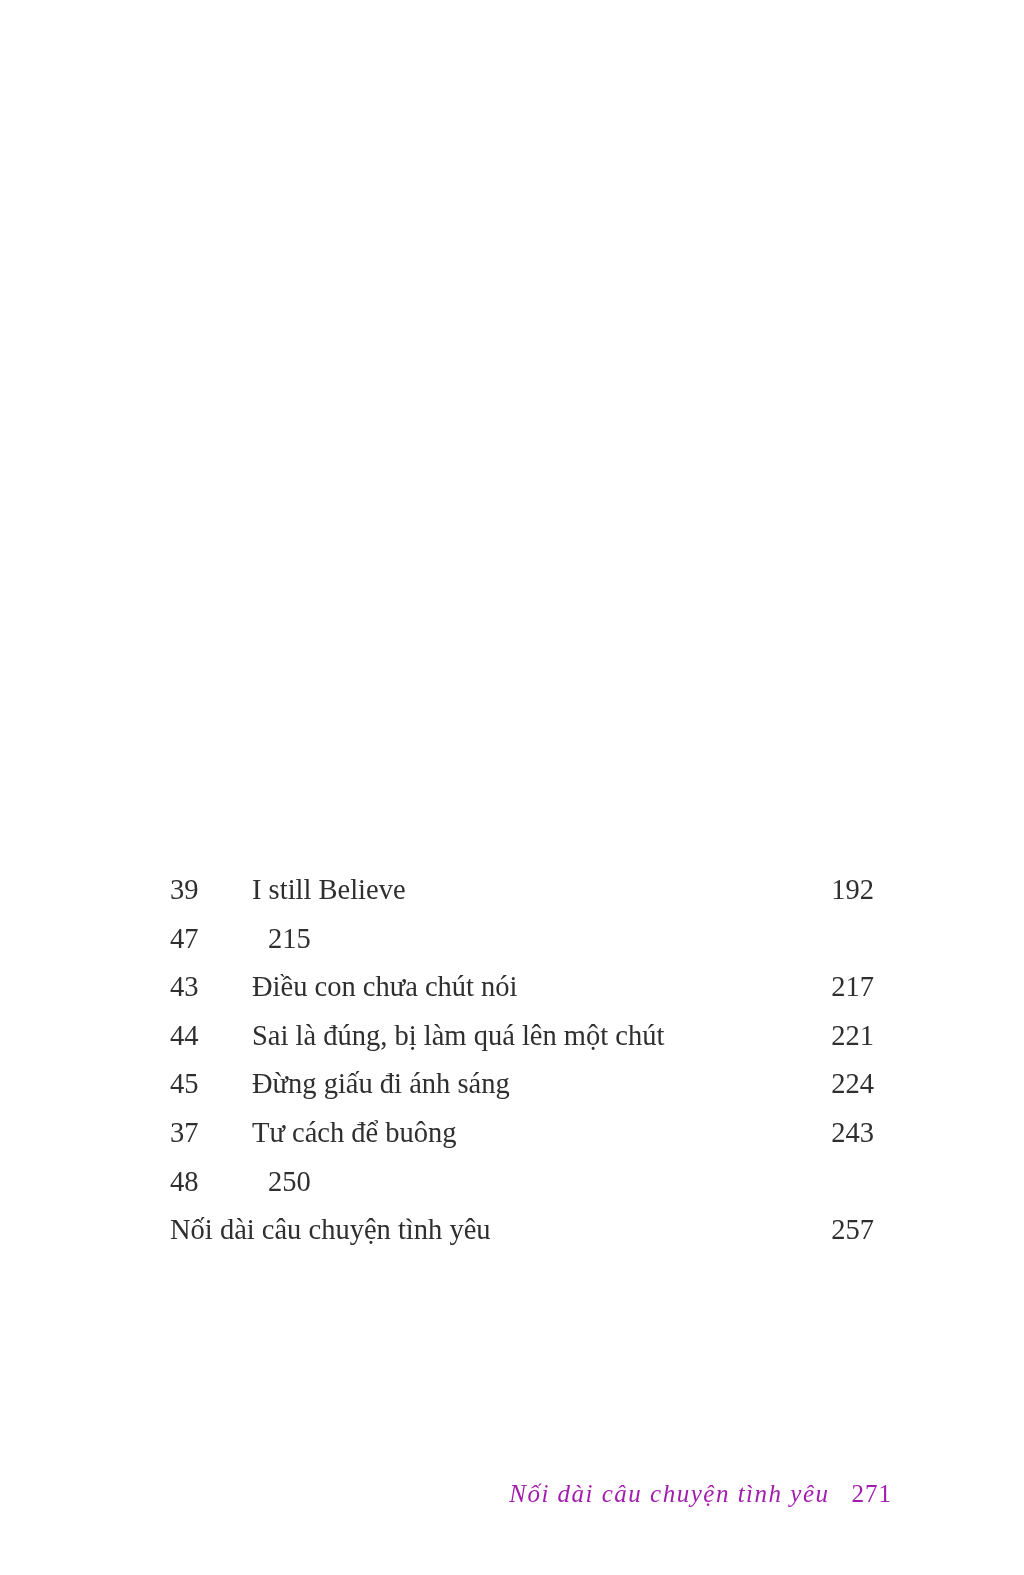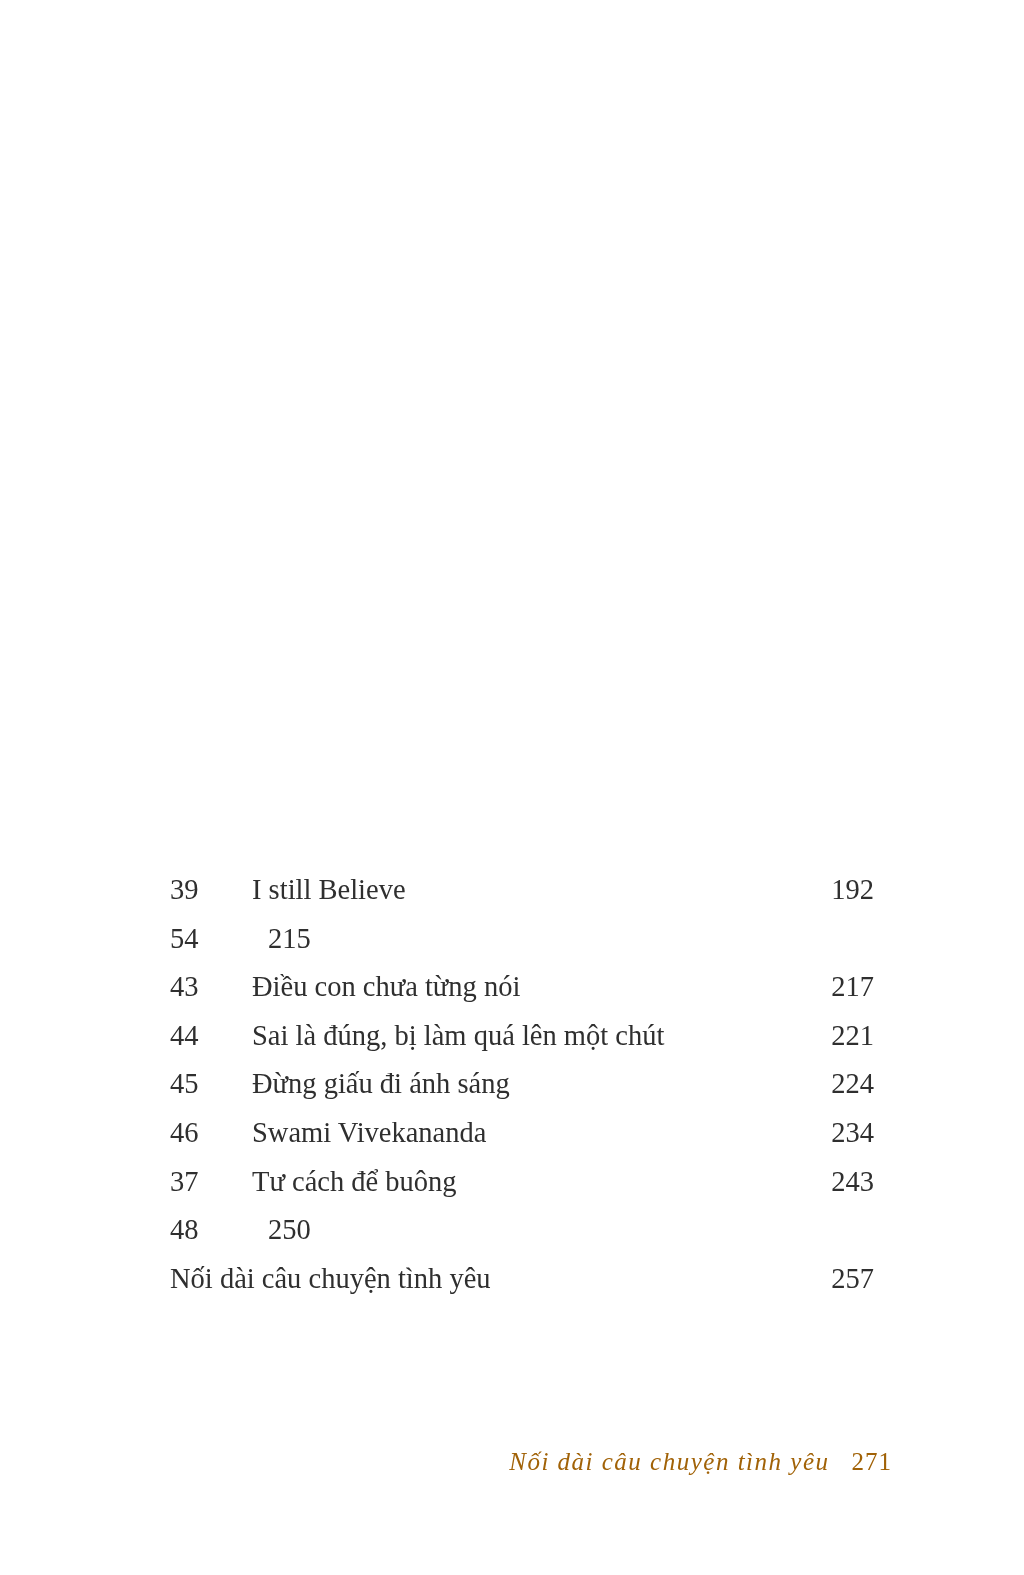--- a/index.html
+++ b/index.html
@@ -38,25 +38,25 @@
     flex: 1 1 auto;
     overflow: hidden;
   }
   .toc-page {
     flex: 0 0 auto;
     margin-left: 16px;
     text-align: left;
   }
   .footer {
     position: absolute;
-    top: 1444px;
+    top: 1476px;
     right: 132px;
     font-size: 25px;
     line-height: 36px;
-    color: #a16207;
+    color: #a21caf;
     white-space: nowrap;
   }
   .footer-title {
     font-style: italic;
     letter-spacing: 1.5px;
   }
   .footer-page {
     font-style: normal;
     margin-left: 22px;
     letter-spacing: 1px;
@@ -67,42 +67,37 @@
 
 <div class="page">
 
   <div class="toc" id="toc-rows">
       <div class="toc-row">
         <span class="toc-num">39</span>
         <span class="toc-title">I still Believe</span>
         <span class="toc-page">192</span>
       </div>
       <div class="toc-row">
-        <span class="toc-num">54</span>
+        <span class="toc-num">47</span>
         <span class="toc-page">215</span>
       </div>
       <div class="toc-row">
         <span class="toc-num">43</span>
-        <span class="toc-title">Điều con chưa từng nói</span>
+        <span class="toc-title">Điều con chưa chút nói</span>
         <span class="toc-page">217</span>
       </div>
       <div class="toc-row">
         <span class="toc-num">44</span>
         <span class="toc-title">Sai là đúng, bị làm quá lên một chút</span>
         <span class="toc-page">221</span>
       </div>
       <div class="toc-row">
         <span class="toc-num">45</span>
         <span class="toc-title">Đừng giấu đi ánh sáng</span>
         <span class="toc-page">224</span>
-      </div>
-      <div class="toc-row">
-        <span class="toc-num">46</span>
-        <span class="toc-title">Swami Vivekananda</span>
-        <span class="toc-page">234</span>
       </div>
       <div class="toc-row">
         <span class="toc-num">37</span>
         <span class="toc-title">Tư cách để buông</span>
         <span class="toc-page">243</span>
       </div>
       <div class="toc-row">
         <span class="toc-num">48</span>
         <span class="toc-page">250</span>
       </div>

